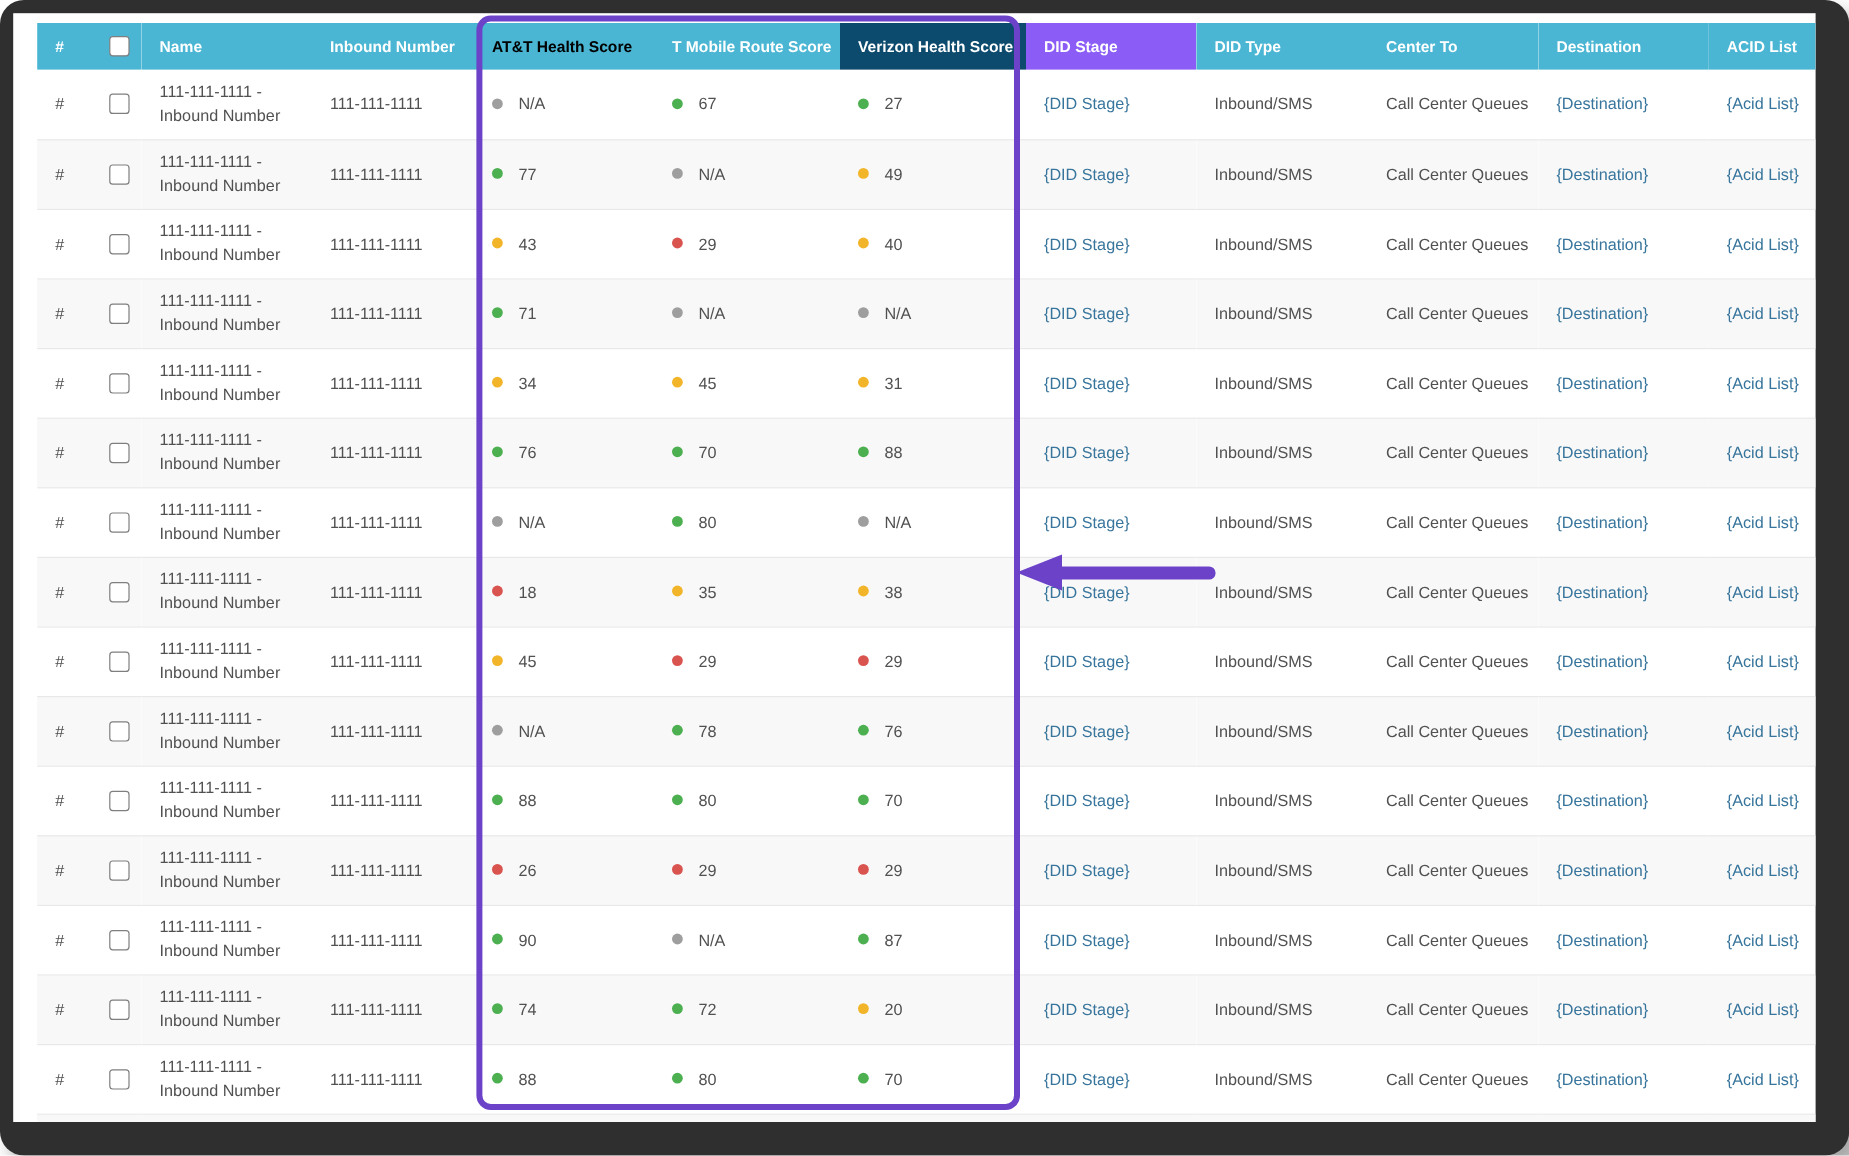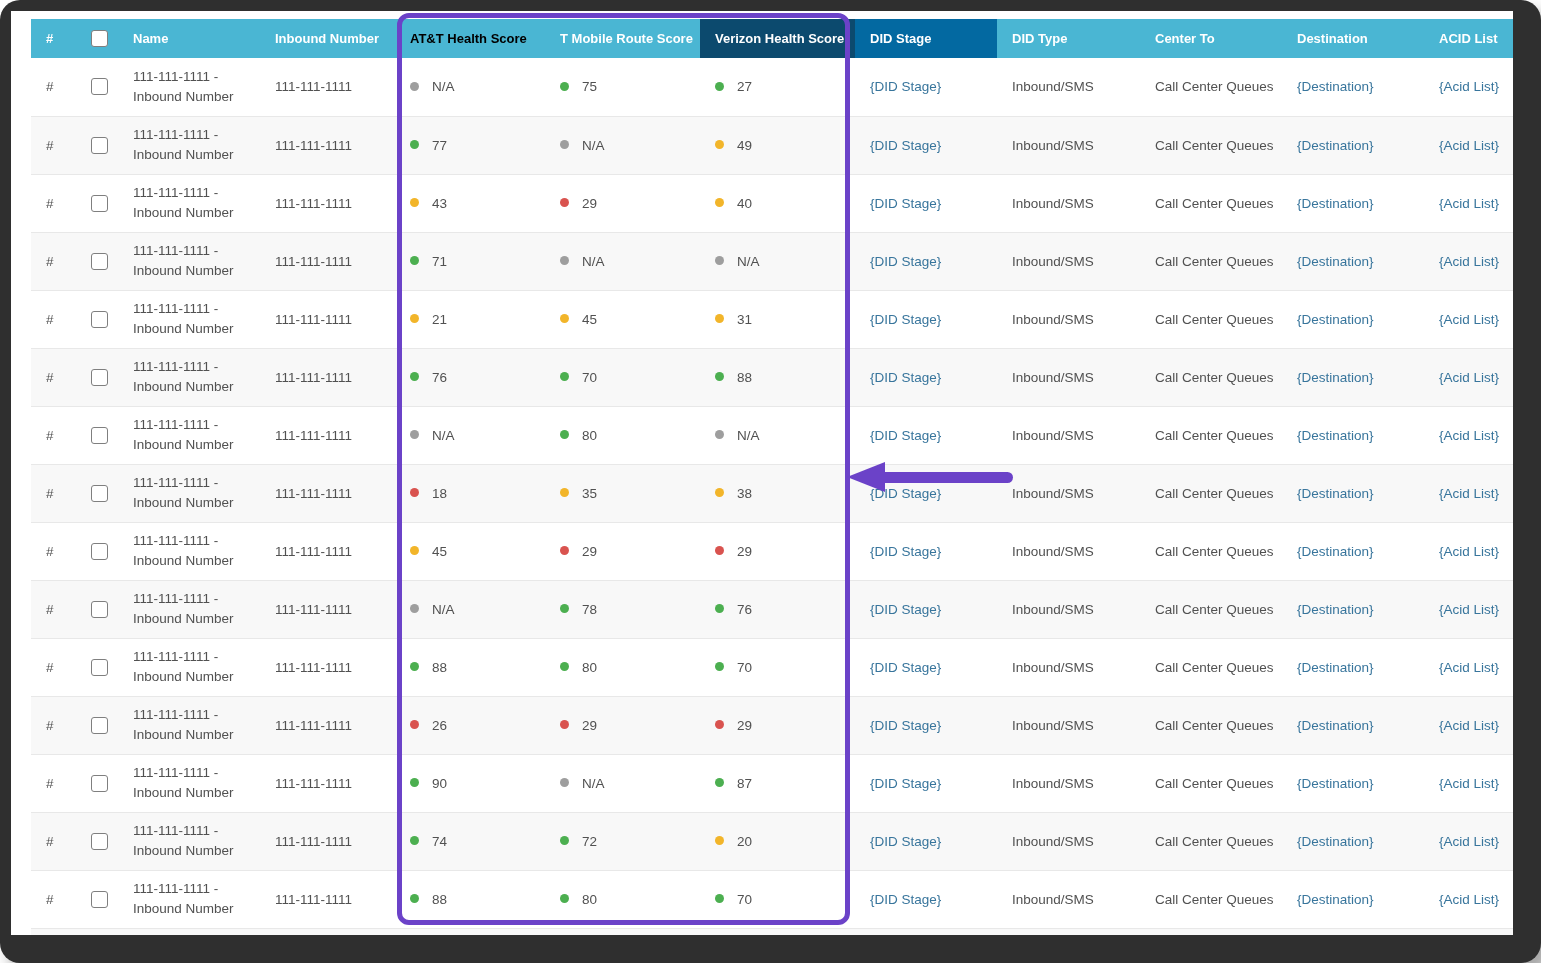--- a/index.html
+++ b/index.html
@@ -85,21 +85,21 @@
         <tr>
           <th style="background: rgb(74, 182, 211); color: rgb(255, 255, 255);">#</th>
           <th class="c-check" style="background: rgb(74, 182, 211); color: rgb(255, 255, 255);">
             <input type="checkbox" style="">
           </th>
           <th style="background: rgb(74, 182, 211); color: rgb(255, 255, 255);">Name</th>
           <th style="background: rgb(74, 182, 211); color: rgb(255, 255, 255);">Inbound Number</th>
           <th style="background: rgb(74, 182, 211); color: #000000;">AT&amp;T Health Score</th>
           <th style="background: rgb(74, 182, 211); color: rgb(255, 255, 255);">T Mobile Route Score</th>
           <th style="background: #0c4a6e; color: rgb(255, 255, 255);">Verizon Health Score</th>
-          <th style="background: #0369a1; color: rgb(255, 255, 255);">DID Stage</th>
+          <th style="background: #8b5cf6; color: rgb(255, 255, 255);">DID Stage</th>
           <th style="background: rgb(74, 182, 211); color: rgb(255, 255, 255);">DID Type</th>
           <th style="background: rgb(74, 182, 211); color: rgb(255, 255, 255);">Center To</th>
           <th style="background: rgb(74, 182, 211); color: rgb(255, 255, 255);">Destination</th>
           <th style="background: rgb(74, 182, 211); color: rgb(255, 255, 255);">ACID List</th>
         </tr>
       </thead>
       <tbody id="rows">
   <tr>
     <td>#</td>
     <td class="c-check">
@@ -107,21 +107,21 @@
     </td>
     <td class="name-cell">
       <div>111-111-1111 -</div>
       <div>Inbound Number</div>
     </td>
     <td>111-111-1111</td>
     <td>
       <span class="dot" style="background: rgb(158, 158, 158);"></span><span>N/A</span>
     </td>
     <td>
-      <span class="dot" style="background: rgb(76, 175, 80);"></span><span>75</span>
+      <span class="dot" style="background: rgb(76, 175, 80);"></span><span>67</span>
     </td>
     <td>
       <span class="dot" style="background: rgb(76, 175, 80);"></span><span>27</span>
     </td>
     <td class="link">{DID Stage}</td>
     <td>Inbound/SMS</td>
     <td>Call Center Queues</td>
     <td class="link">{Destination}</td>
     <td class="link">{Acid List}</td>
   </tr>
@@ -208,21 +208,21 @@
     <td>#</td>
     <td class="c-check">
       <input type="checkbox" style="">
     </td>
     <td class="name-cell">
       <div>111-111-1111 -</div>
       <div>Inbound Number</div>
     </td>
     <td>111-111-1111</td>
     <td>
-      <span class="dot" style="background: rgb(242, 181, 42);"></span><span>21</span>
+      <span class="dot" style="background: rgb(242, 181, 42);"></span><span>34</span>
     </td>
     <td>
       <span class="dot" style="background: rgb(242, 181, 42);"></span><span>45</span>
     </td>
     <td>
       <span class="dot" style="background: rgb(242, 181, 42);"></span><span>31</span>
     </td>
     <td class="link">{DID Stage}</td>
     <td>Inbound/SMS</td>
     <td>Call Center Queues</td>

